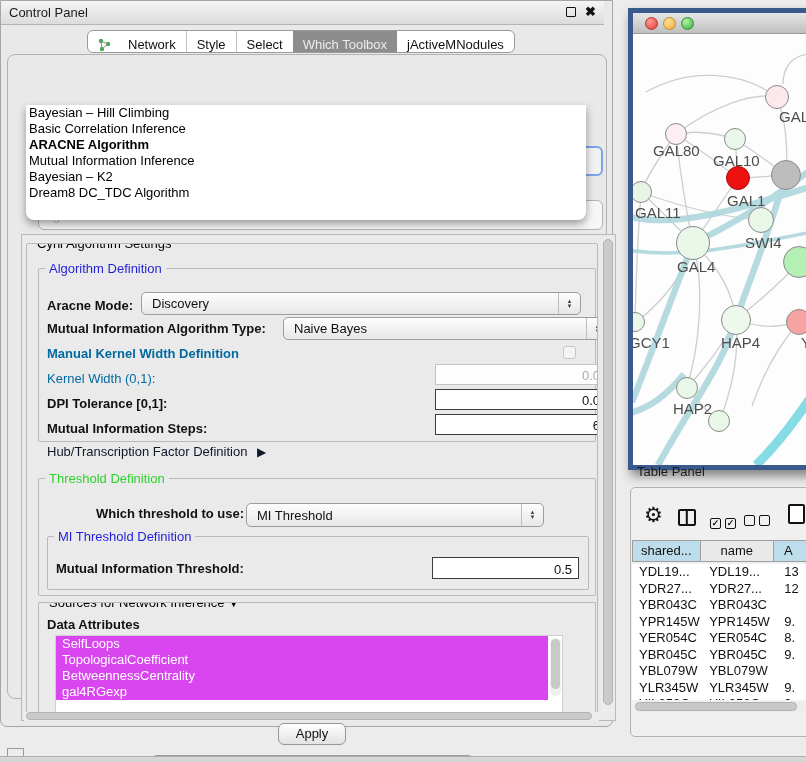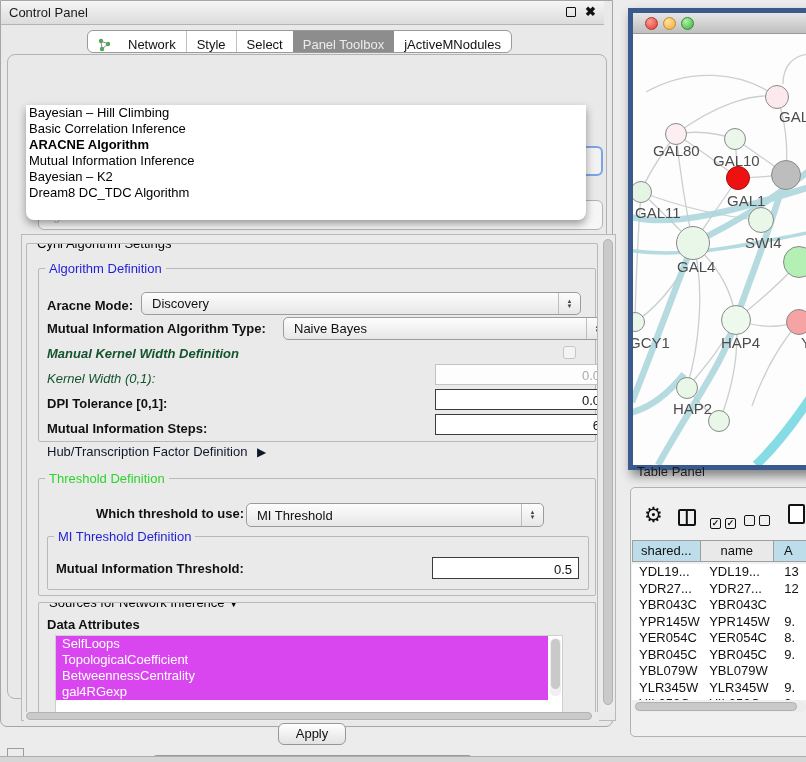--- a/index.html
+++ b/index.html
@@ -40,21 +40,21 @@
   .dd-item.bold { font-weight:bold; }
 
   
   .settings-outer { position:absolute; left:13px; top:179px; width:595px; height:487px;
     border:1px solid #b9b9b9; background:#eaeaea; }
   .grp { position:absolute; border:1px solid #b9b9b9; border-radius:2px; }
   .grp-label { position:absolute; top:-8px; left:6px; background:#eaeaea; padding:0 4px; font-size:13px; white-space:nowrap; }
   .lbl-blue { color:#1f1fd8; }
   .lbl-green { color:#2ed32e; }
   .row-label { position:absolute; font-size:13px; font-weight:bold; color:#111; white-space:nowrap; }
-  .row-label.dis { color:#14532d;font-style:italic; }
+  .row-label.dis { color:#0369a1; }
   .row-label.norm { font-weight:normal; }
   .combo { position:absolute; background:linear-gradient(#fdfdfd,#e7e7e7); border:1px solid #9c9c9c; border-radius:5px;
     font-size:13px; color:#111; display:flex; align-items:center; }
   .combo .cval { flex:1; padding-left:10px; }
   .combo .stepper { width:22px; align-self:stretch; border-left:1px solid #bdbdbd; display:flex; flex-direction:column;
     align-items:center; justify-content:center; font-size:6px; color:#444; line-height:5px; }
   .field { position:absolute; background:#fff; border:1px solid #3c3c3c; font-size:13px; color:#111;
     text-align:right; padding:2px 6px 0 0; }
   .field.dis { border:1px solid #c3c3c3; color:#ababab; background:#fdfdfd; }
   .cbox { position:absolute; width:13px; height:13px; border:1px solid #c6c6c6; border-radius:3px; background:#f4f4f4; }
@@ -133,21 +133,21 @@
       </svg>
       <span>Network</span>
     </div>
     <div class="tabseg">
       <span>Style</span>
     </div>
     <div class="tabseg">
       <span>Select</span>
     </div>
     <div class="tabseg sel">
-      <span>Panel Toolbox</span>
+      <span>Which Toolbox</span>
     </div>
     <div class="tabseg">
       <span>jActiveMNodules</span>
     </div>
   </div>
 
   <div class="inner-panel">
 
     <div class="bg-combo-ring"></div>
     <div class="bg-combo">gal-filtered sif default node</div>

